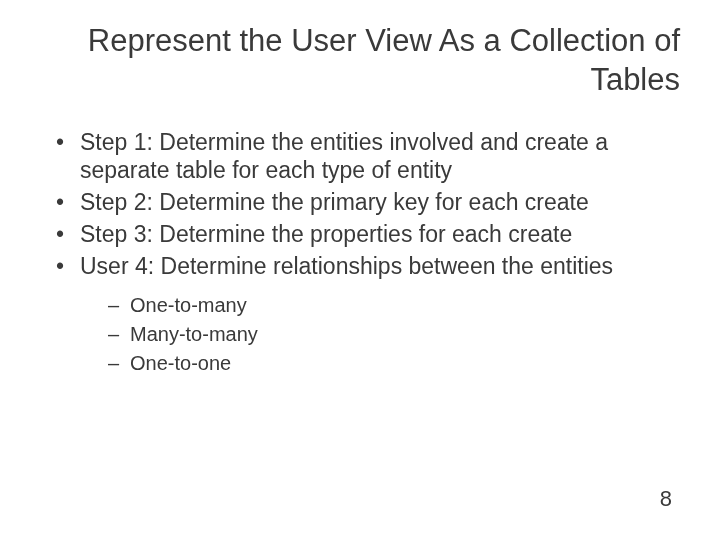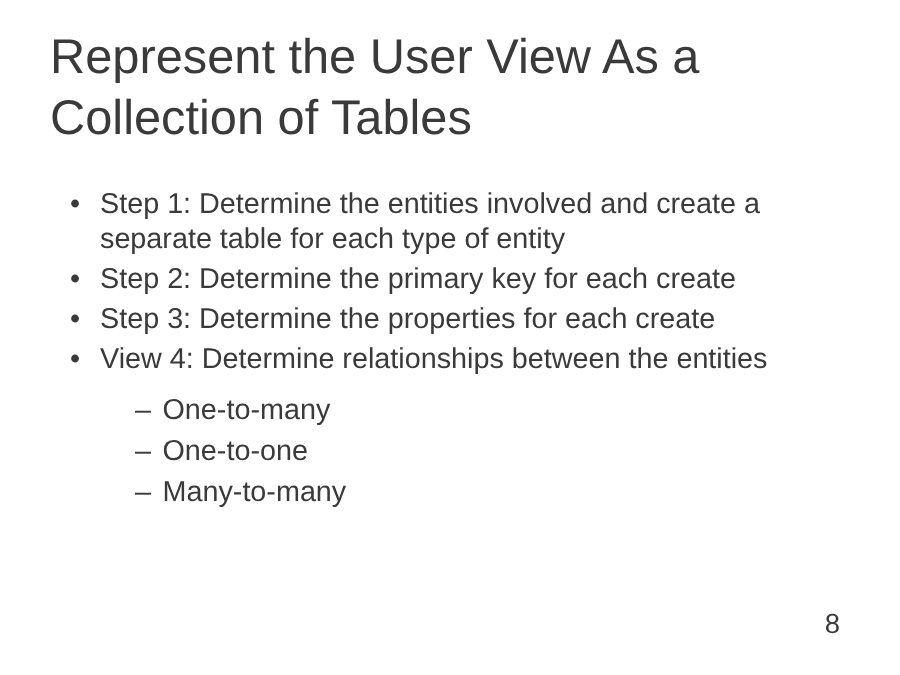--- a/index.html
+++ b/index.html
@@ -14,23 +14,23 @@
     overflow: hidden;
   }
   .slide {
     box-sizing: border-box;
     width: 720px;
     height: 540px;
     padding: 22px 40px 0 40px;
     position: relative;
   }
   h1.title {
-    font-size: 39px;
+    font-size: 31px;
     font-weight: 400;
-    text-align: left;
+    text-align: right;
     margin: 0 0 28px 0;
     line-height: 1.25;
     color: #3a3a3a;
   }
   ul.level1 {
     list-style: none;
     margin: 0 0 12px 0;
     padding: 0 0 0 16px;
     font-size: 23px;
     line-height: 1.22;
@@ -46,21 +46,21 @@
     position: absolute;
     left: 0;
     top: 0;
     font-size: 23px;
     color: #3a3a3a;
   }
   ul.level2 {
     list-style: none;
     margin: 12px 0 0 0;
     padding: 0 0 0 28px;
-    font-size: 23px;
+    font-size: 20px;
     line-height: 1.35;
   }
   ul.level2 > li {
     position: relative;
     padding-left: 22px;
     margin-bottom: 2px;
   }
   ul.level2 > li::before {
     content: "–";
     position: absolute;
@@ -87,30 +87,30 @@
     <li>
       <span>Step 1: Determine the entities involved and create a separate table for each type of entity</span>
     </li>
     <li>
       <span>Step 2: Determine the primary key for each create</span>
     </li>
     <li>
       <span>Step 3: Determine the properties for each create</span>
     </li>
     <li>
-      <span>View 4: Determine relationships between the entities</span>
+      <span>User 4: Determine relationships between the entities</span>
       <ul class="level2">
         <li>
           <span>One-to-many</span>
         </li>
         <li>
-          <span>One-to-one</span>
+          <span>Many-to-many</span>
         </li>
         <li>
-          <span>Many-to-many</span>
+          <span>One-to-one</span>
         </li>
       </ul>
     </li>
   </ul>
 
   <div class="page-number">8</div>
 
 </div>
 
 </body></html>

